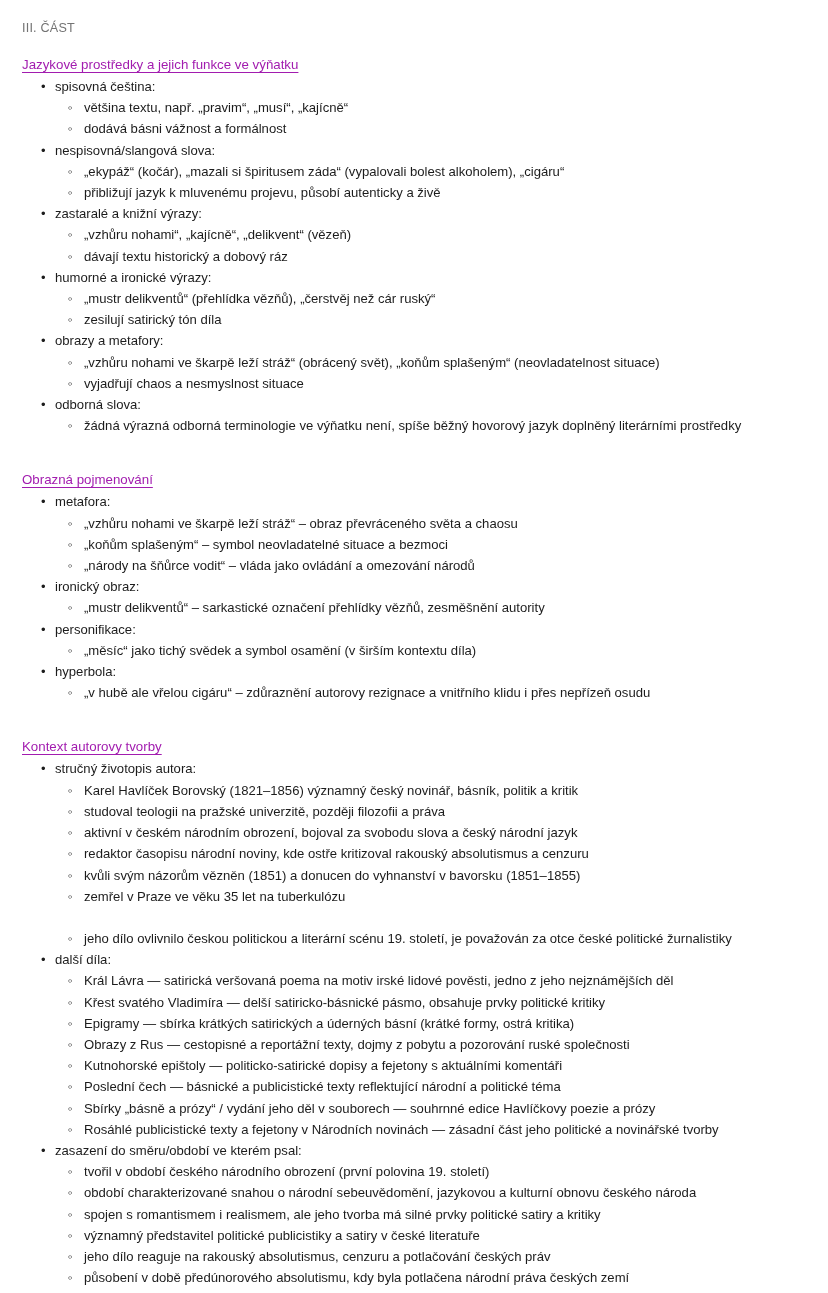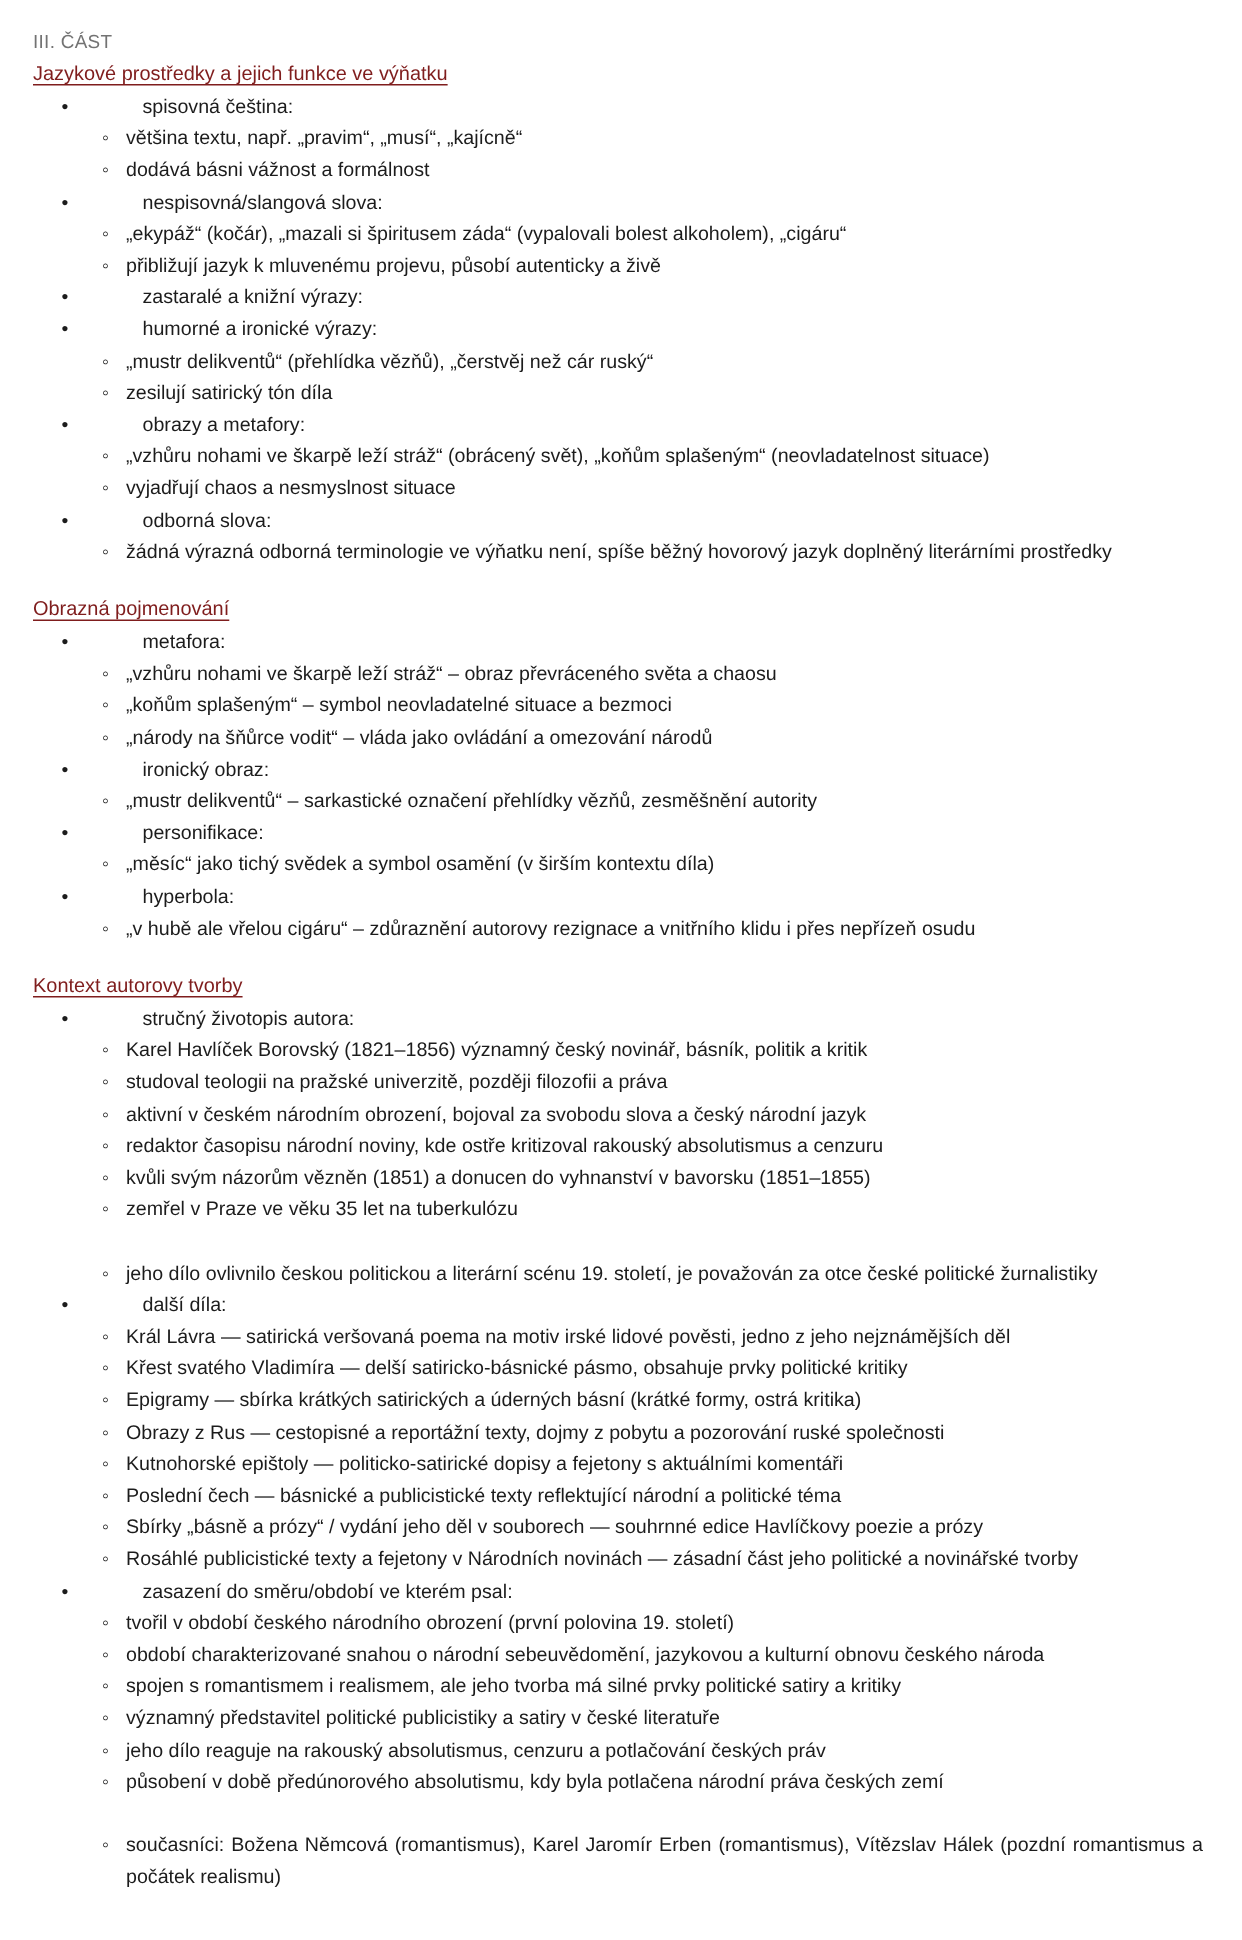--- a/index.html
+++ b/index.html
@@ -25,42 +25,42 @@
   .caps-heading {
     font-size: 12.6px;
     line-height: 20px;
     letter-spacing: 0.2px;
     color: #737373;
     margin: 0;
   }
   .underline-heading {
     font-size: 13.3px;
     line-height: 21px;
-    color: #7f1d1d;
+    color: #a21caf;
     text-decoration: underline;
     text-underline-offset: 2.5px;
     text-decoration-thickness: 1px;
-    margin: 0 0 1px 0;
+    margin: 16px 0 1px 0;
     display: inline-block;
   }
   .heading-wrap { display: block; }
 
   ul.lvl1 {
     list-style: none;
     margin: 0;
     padding: 0;
   }
   ul.lvl1 > li.l1 {
     position: relative;
     padding-left: 33px;
     font-size: 13.1px;
     line-height: 21.2px;
     margin: 0;
   }
-  ul.lvl1 > li.l1 > .l1-text { display: block; margin-left: 40px; }
+  ul.lvl1 > li.l1 > .l1-text { display: block; }
   ul.lvl1 > li.l1 > .l1-text::before {
     content: "\2022";
     position: absolute;
     left: 19px;
     font-size: 13px;
     line-height: 21.2px;
     color: #1c1c1c;
   }
   ul.lvl2 {
     list-style: none;
@@ -107,20 +107,24 @@
           </li>
           <li class="l1">
             <span class="l1-text">nespisovná/slangová slova:</span>
             <ul class="lvl2">
               <li class="l2"><span class="l2-text">„ekypáž“ (kočár), „mazali si špiritusem záda“ (vypalovali bolest alkoholem), „cigáru“</span></li>
               <li class="l2"><span class="l2-text">přibližují jazyk k mluvenému projevu, působí autenticky a živě</span></li>
             </ul>
           </li>
           <li class="l1">
             <span class="l1-text">zastaralé a knižní výrazy:</span>
+            <ul class="lvl2">
+              <li class="l2"><span class="l2-text">„vzhůru nohami“, „kajícně“, „delikvent“ (vězeň)</span></li>
+              <li class="l2"><span class="l2-text">dávají textu historický a dobový ráz</span></li>
+            </ul>
           </li>
           <li class="l1">
             <span class="l1-text">humorné a ironické výrazy:</span>
             <ul class="lvl2">
               <li class="l2"><span class="l2-text">„mustr delikventů“ (přehlídka vězňů), „čerstvěj než cár ruský“</span></li>
               <li class="l2"><span class="l2-text">zesilují satirický tón díla</span></li>
             </ul>
           </li>
           <li class="l1">
             <span class="l1-text">obrazy a metafory:</span>

